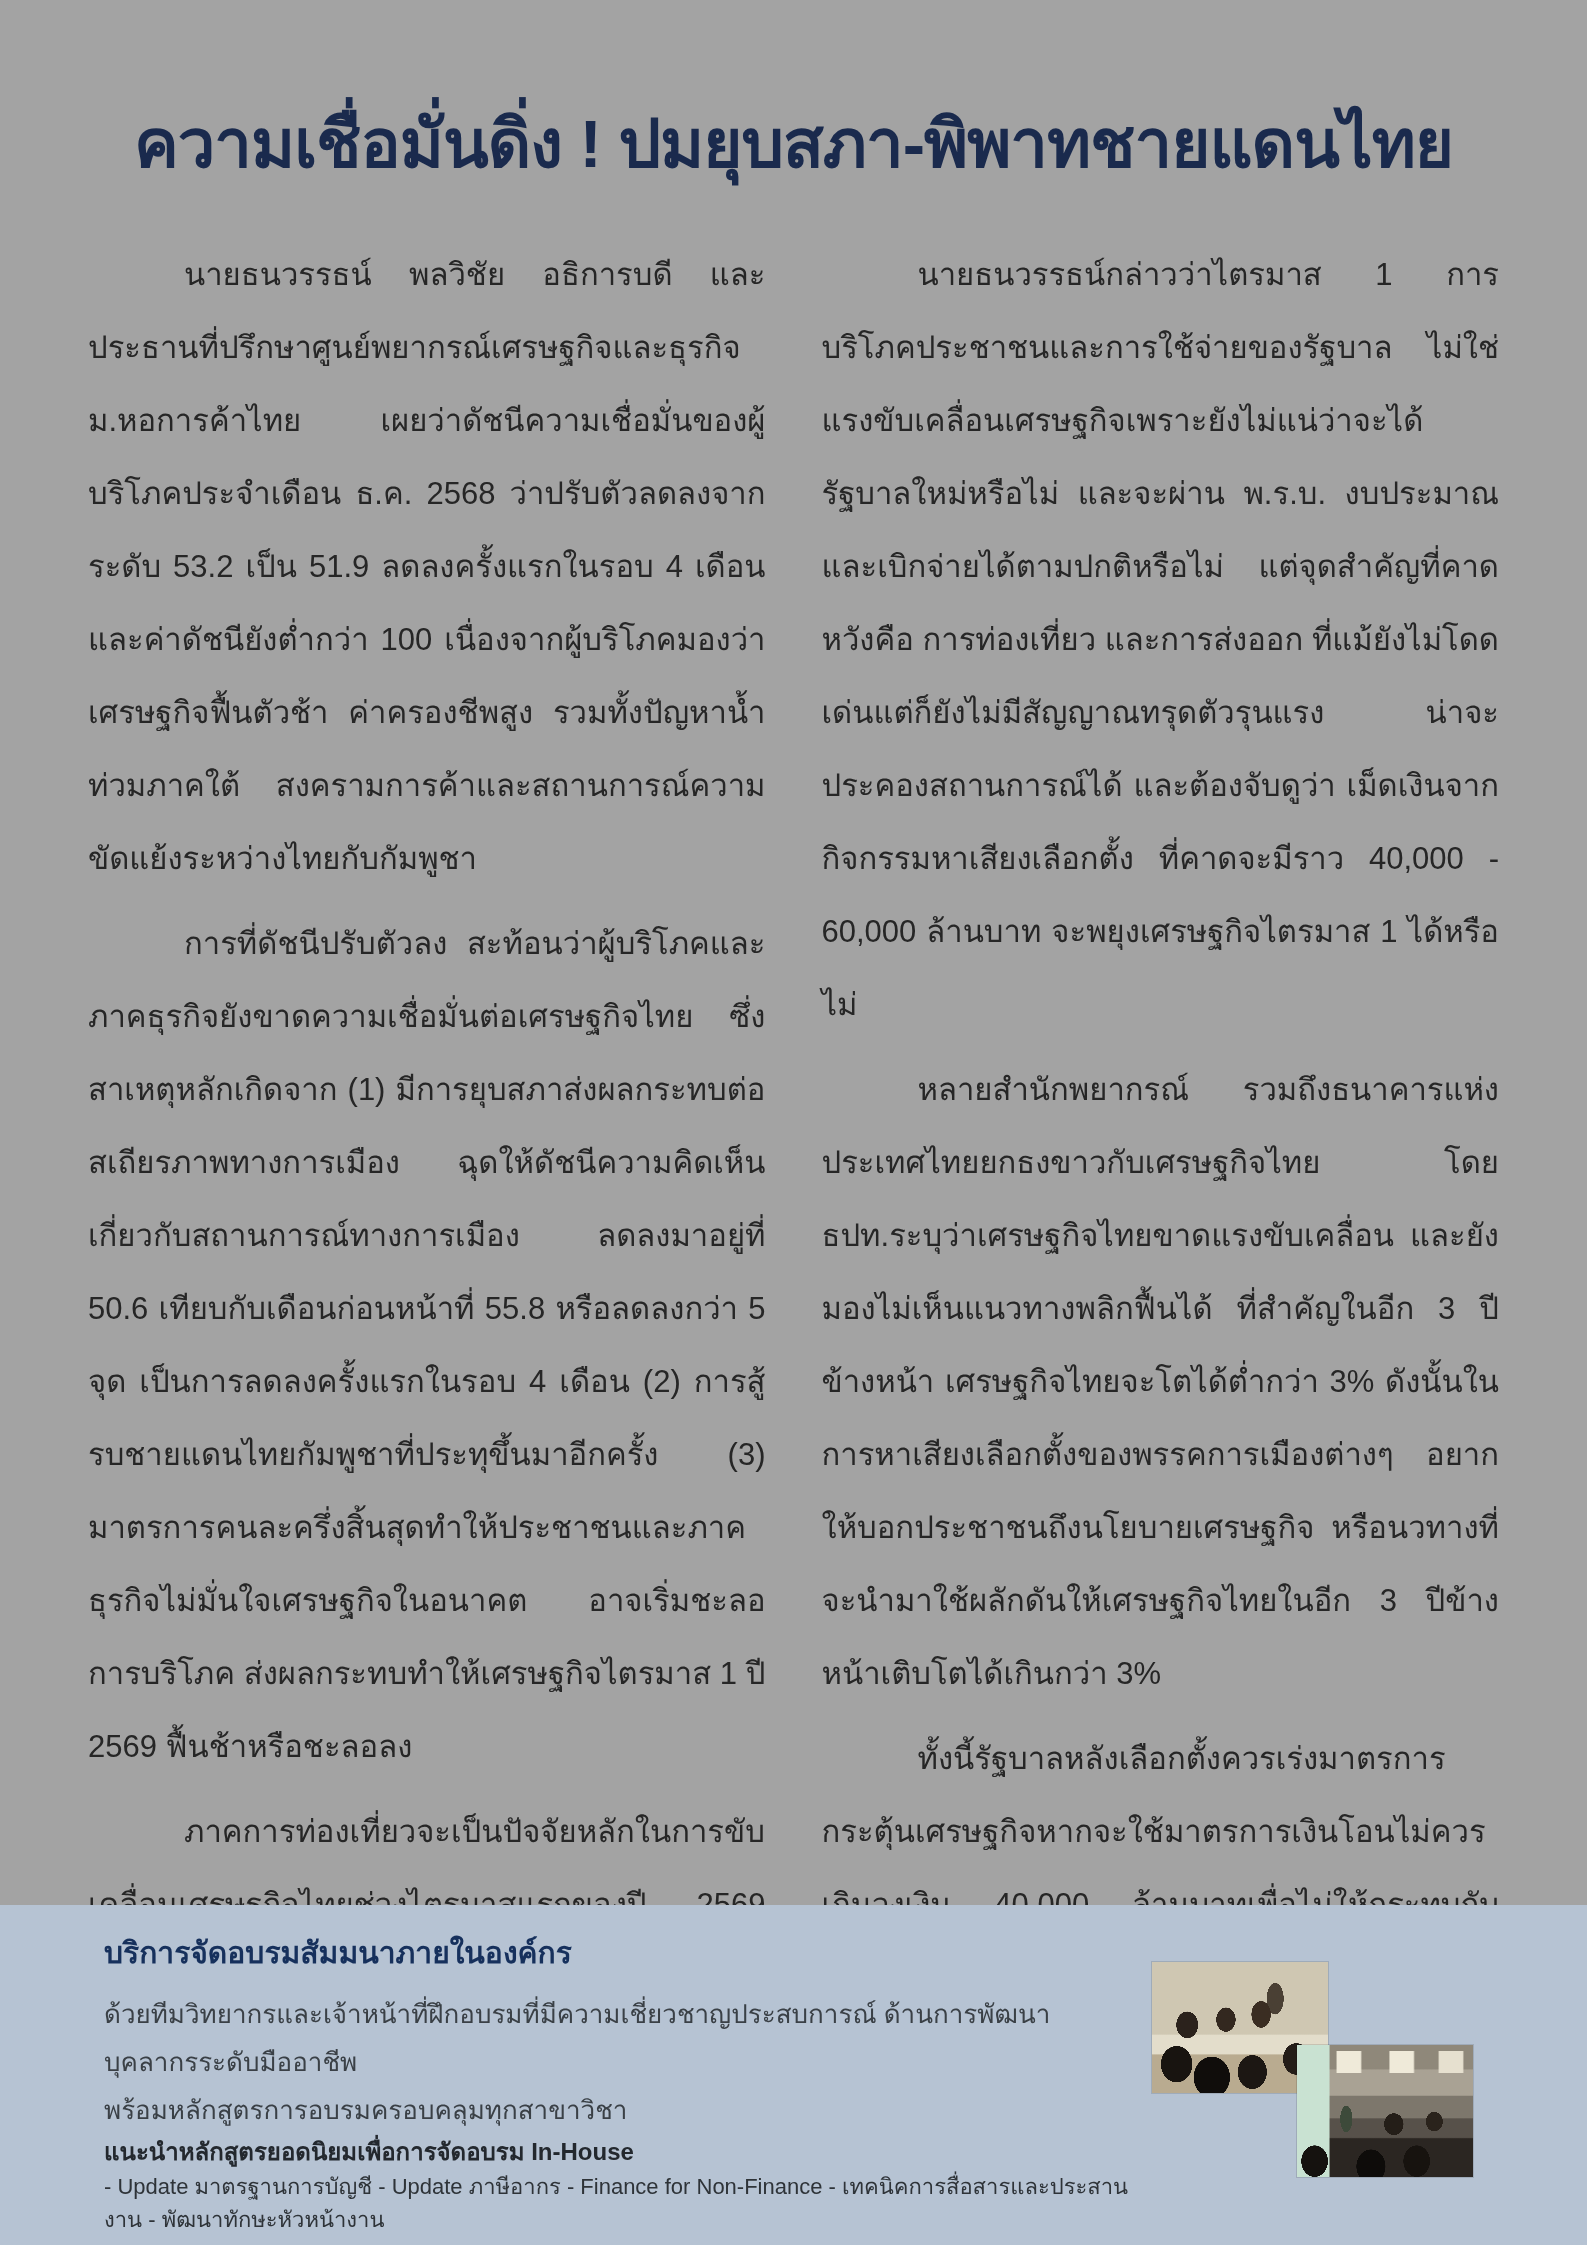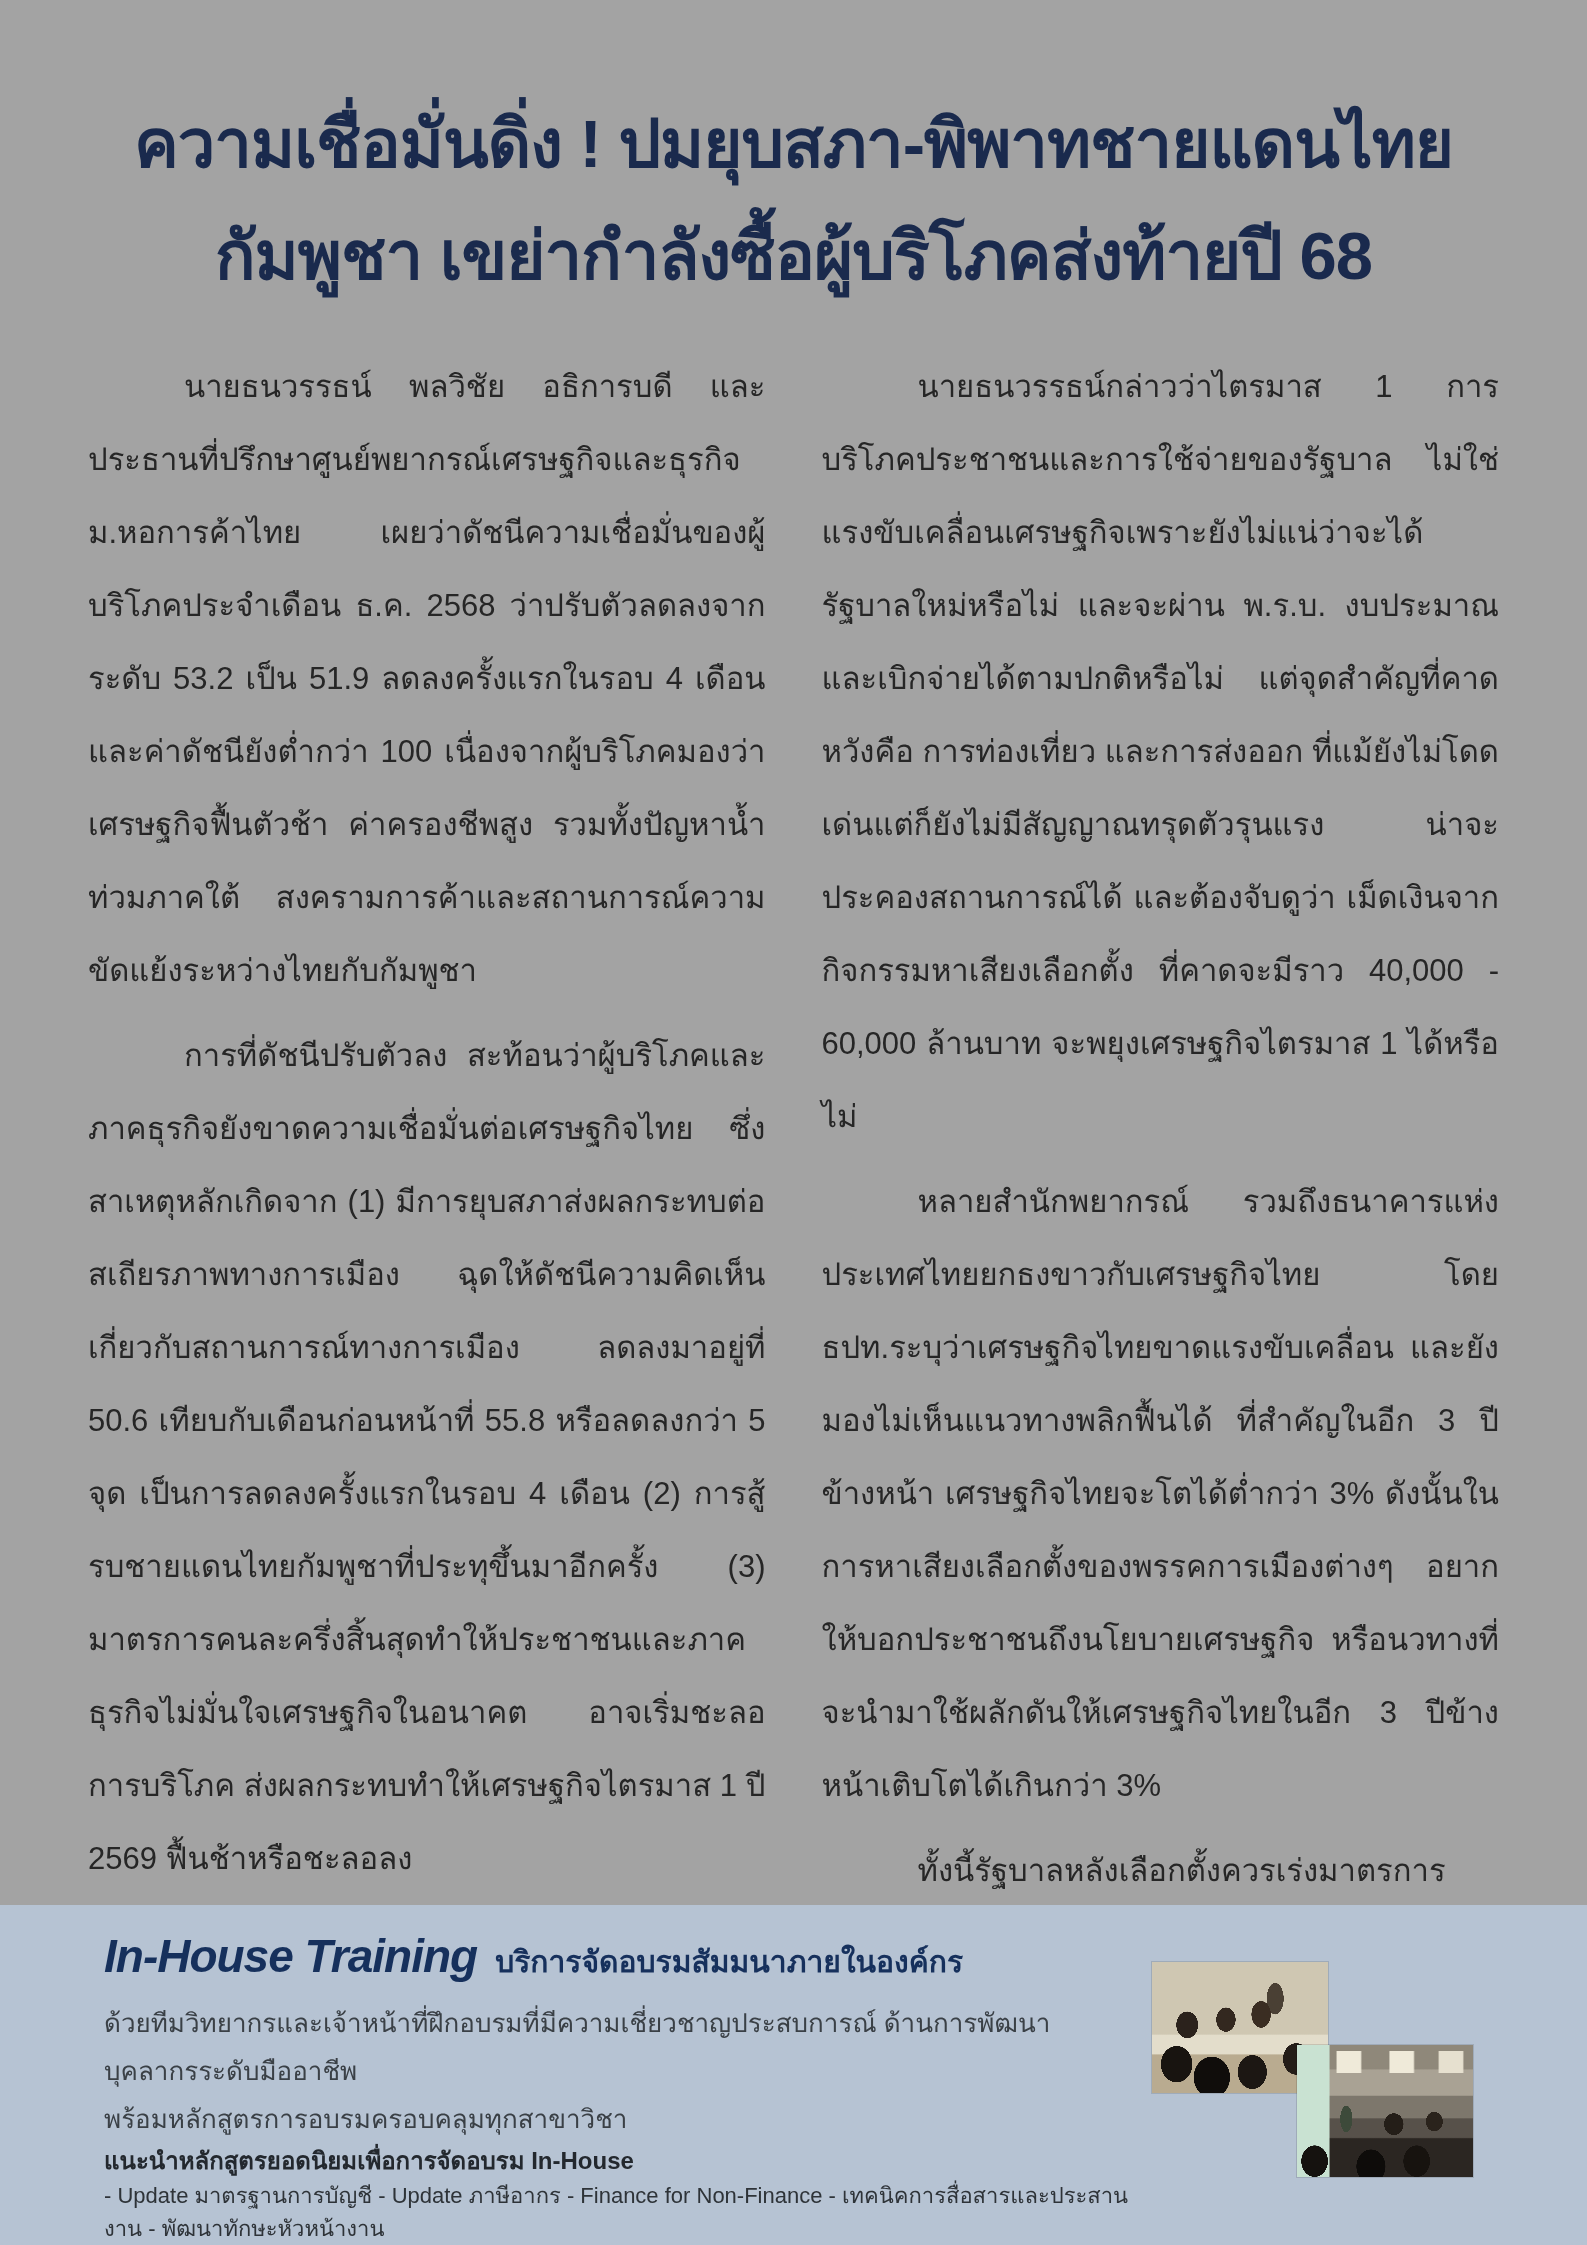--- a/index.html
+++ b/index.html
@@ -103,40 +103,38 @@
       linear-gradient(90deg, transparent 0 22%, #efead9 23% 36%, transparent 37% 52%, #efead9 53% 66%, transparent 67% 80%, #e6e0cf 81% 94%, transparent 95%);
   }
 </style>
 </head>
 <body>
 
 <div class="page">
 
   <div class="headline">
     <div>ความเชื่อมั่นดิ่ง ! ปมยุบสภา-พิพาทชายแดนไทย</div>
-    <div>กัมพูชา เขย่ากำลังซื้อผู้บริโภคส่งท้ายปี 68</div>
   </div>
 
   <div class="article">
     <div class="column">
       <p>นายธนวรรธน์ พลวิชัย อธิการบดี และประธานที่ปรึกษาศูนย์พยากรณ์เศรษฐกิจและธุรกิจ ม.หอการค้าไทย เผยว่าดัชนีความเชื่อมั่นของผู้บริโภคประจำเดือน ธ.ค. 2568 ว่าปรับตัวลดลงจากระดับ 53.2 เป็น 51.9 ลดลงครั้งแรกในรอบ 4 เดือน และค่าดัชนียังต่ำกว่า 100 เนื่องจากผู้บริโภคมองว่าเศรษฐกิจฟื้นตัวช้า ค่าครองชีพสูง รวมทั้งปัญหาน้ำท่วมภาคใต้ สงครามการค้าและสถานการณ์ความขัดแย้งระหว่างไทยกับกัมพูชา</p>
       <p>การที่ดัชนีปรับตัวลง สะท้อนว่าผู้บริโภคและภาคธุรกิจยังขาดความเชื่อมั่นต่อเศรษฐกิจไทย ซึ่งสาเหตุหลักเกิดจาก (1) มีการยุบสภาส่งผลกระทบต่อสเถียรภาพทางการเมือง ฉุดให้ดัชนีความคิดเห็นเกี่ยวกับสถานการณ์ทางการเมือง ลดลงมาอยู่ที่ 50.6 เทียบกับเดือนก่อนหน้าที่ 55.8 หรือลดลงกว่า 5 จุด เป็นการลดลงครั้งแรกในรอบ 4 เดือน (2) การสู้รบชายแดนไทยกัมพูชาที่ประทุขึ้นมาอีกครั้ง (3) มาตรการคนละครึ่งสิ้นสุดทำให้ประชาชนและภาคธุรกิจไม่มั่นใจเศรษฐกิจในอนาคต อาจเริ่มชะลอการบริโภค ส่งผลกระทบทำให้เศรษฐกิจไตรมาส 1 ปี 2569 ฟื้นช้าหรือชะลอลง</p>
       <p>ภาคการท่องเที่ยวจะเป็นปัจจัยหลักในการขับเคลื่อนเศรษฐกิจไทยช่วงไตรมาสแรกของปี 2569 ระหว่างรอรัฐบาลชุดใหม่ ดัชนีท่องเที่ยวสวนทางความเชื่อมั่นรวมท่ามกลางดัชนีความเชื่อมั่นภาคธุรกิจรวมที่ยังต่ำกว่าระดับ 50 (ค่ากลาง) ต่อเนื่องเป็นเดือนที่ 7 แต่ดัชนีความเชื่อมั่นในหมวดท่องเที่ยวกลับปรับตัวดีขึ้นเกินระดับ 50 ในหลายภูมิภาค โดยเฉพาะภาคตะวันออกและภาคเหนือ ซึ่งได้รับอานิสงส์จากการกลับมาของนักท่องเที่ยวเอเชีย โดยเฉพาะตลาดจีนที่เข้าสู่เชียงใหม่และเชียงราย และข้อมูลจากกระทรวงการท่องเที่ยวและกีฬา ระบุว่าในเดือนธันวาคม 2568 จำนวนนักท่องเที่ยวต่างชาติปรับตัวสูงขึ้นแตะระดับ 3 ล้านคน</p>
     </div>
     <div class="column">
       <p>นายธนวรรธน์กล่าวว่าไตรมาส 1 การบริโภคประชาชนและการใช้จ่ายของรัฐบาล ไม่ใช่แรงขับเคลื่อนเศรษฐกิจเพราะยังไม่แน่ว่าจะได้รัฐบาลใหม่หรือไม่ และจะผ่าน พ.ร.บ. งบประมาณ และเบิกจ่ายได้ตามปกติหรือไม่ แต่จุดสำคัญที่คาดหวังคือ การท่องเที่ยว และการส่งออก ที่แม้ยังไม่โดดเด่นแต่ก็ยังไม่มีสัญญาณทรุดตัวรุนแรง น่าจะประคองสถานการณ์ได้ และต้องจับดูว่า เม็ดเงินจากกิจกรรมหาเสียงเลือกตั้ง ที่คาดจะมีราว 40,000 - 60,000 ล้านบาท จะพยุงเศรษฐกิจไตรมาส 1 ได้หรือไม่</p>
       <p>หลายสำนักพยากรณ์ รวมถึงธนาคารแห่งประเทศไทยยกธงขาวกับเศรษฐกิจไทย โดย ธปท.ระบุว่าเศรษฐกิจไทยขาดแรงขับเคลื่อน และยังมองไม่เห็นแนวทางพลิกฟื้นได้ ที่สำคัญในอีก 3 ปีข้างหน้า เศรษฐกิจไทยจะโตได้ต่ำกว่า 3% ดังนั้นในการหาเสียงเลือกตั้งของพรรคการเมืองต่างๆ อยากให้บอกประชาชนถึงนโยบายเศรษฐกิจ หรือนวทางที่จะนำมาใช้ผลักดันให้เศรษฐกิจไทยในอีก 3 ปีข้างหน้าเติบโตได้เกินกว่า 3%</p>
       <p><span>ทั้งนี้รัฐบาลหลังเลือกตั้งควรเร่งมาตรการกระตุ้นเศรษฐกิจหากจะใช้มาตรการเงินโอนไม่ควรเกินวงเงิน 40,000 ล้านบาทเพื่อไม่ให้กระทบกับภาระงบประมาณ ดึงเม็ดเงินลงทุนจากต่างประเทศ โดยเฉพาะในโครงการลงทุนขนาดใหญ่ของรัฐ เร่งการท่องเที่ยว ประคองการส่งออก ดูแลค่าเงินไม่ให้แข็งค่าหลุด 31 บาท/เหรียญสหรัฐฯ เติมเงินกู้ให้ SMEs เร่งจัดตั้งรัฐบาลเพื่อใช้งบให้ทันเดือน ต.ค. 69  รวมทั้งดูแลราคาสินค้าเกษตรและเร่งส่งออก เชื่อว่าจะทำให้เศรษฐกิจไทยช่วงครึ่งปีแรกดีขึ้นได้แน่นอน ขณะที่ผู้ประกอบการต้องดูแลต้นทุน ป้องกันความเสี่ยงค่าเงิน เพื่อไม่ให้ขาดทุนด้วย</span></p>
     </div>
   </div>
 
   <div class="footer">
     <div class="footer-text">
       <div class="footer-title-row">
-        <span class="footer-title">In-House Training</span>
         <span class="footer-subtitle">บริการจัดอบรมสัมมนาภายในองค์กร</span>
       </div>
       <div class="footer-desc">ด้วยทีมวิทยากรและเจ้าหน้าที่ฝึกอบรมที่มีความเชี่ยวชาญประสบการณ์ ด้านการพัฒนาบุคลากรระดับมืออาชีพ</div>
       <div class="footer-desc">พร้อมหลักสูตรการอบรมครอบคลุมทุกสาขาวิชา</div>
       <div class="footer-bold">แนะนำหลักสูตรยอดนิยมเพื่อการจัดอบรม In-House</div>
       <div class="footer-list">- Update มาตรฐานการบัญชี - Update ภาษีอากร - Finance for Non-Finance - เทคนิคการสื่อสารและประสานงาน - พัฒนาทักษะหัวหน้างาน</div>
 
     </div>
   </div>
 

